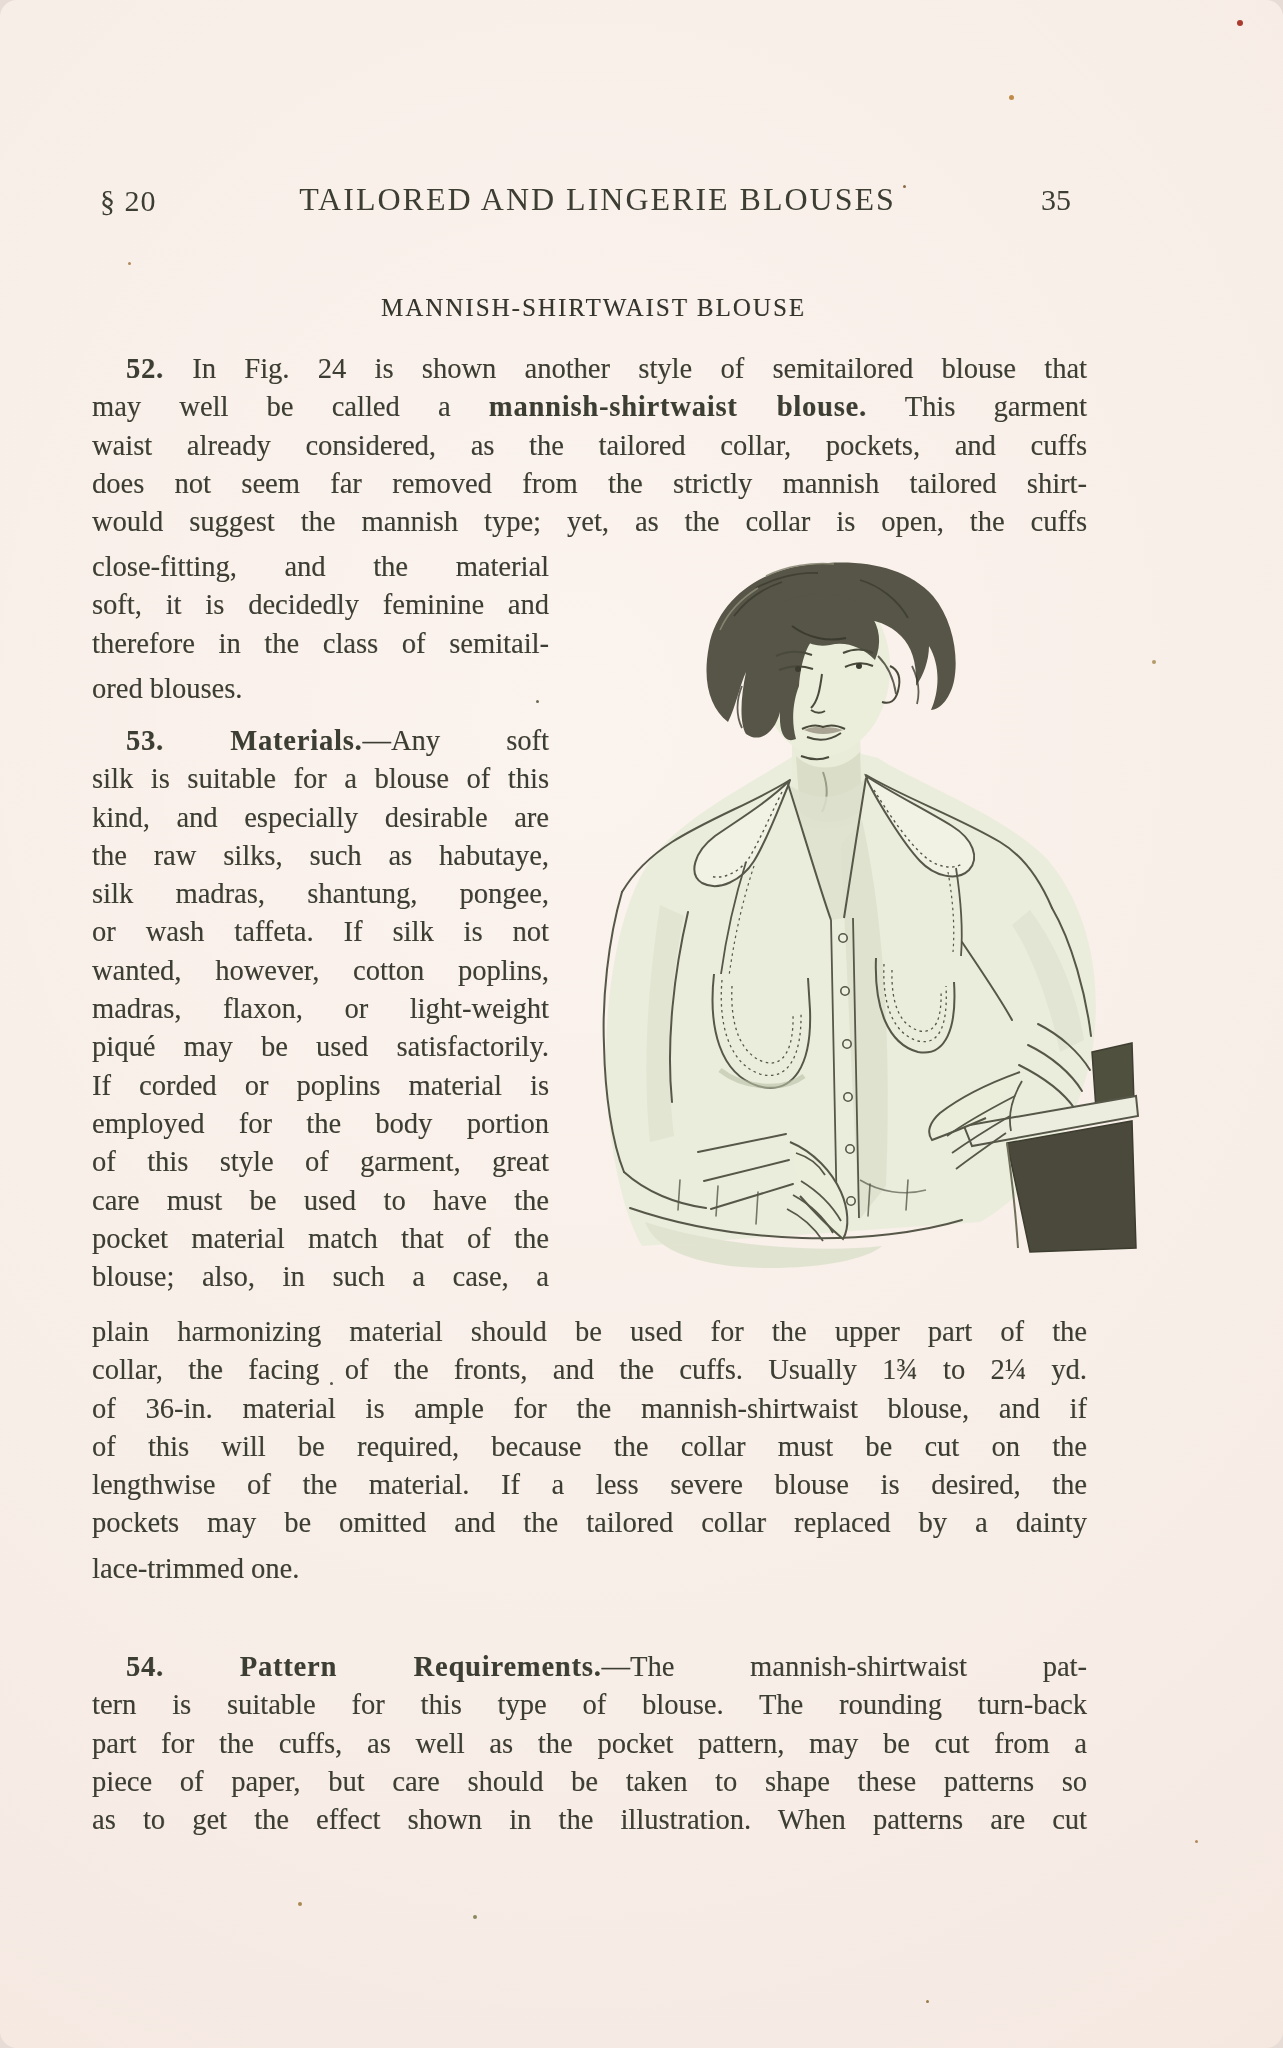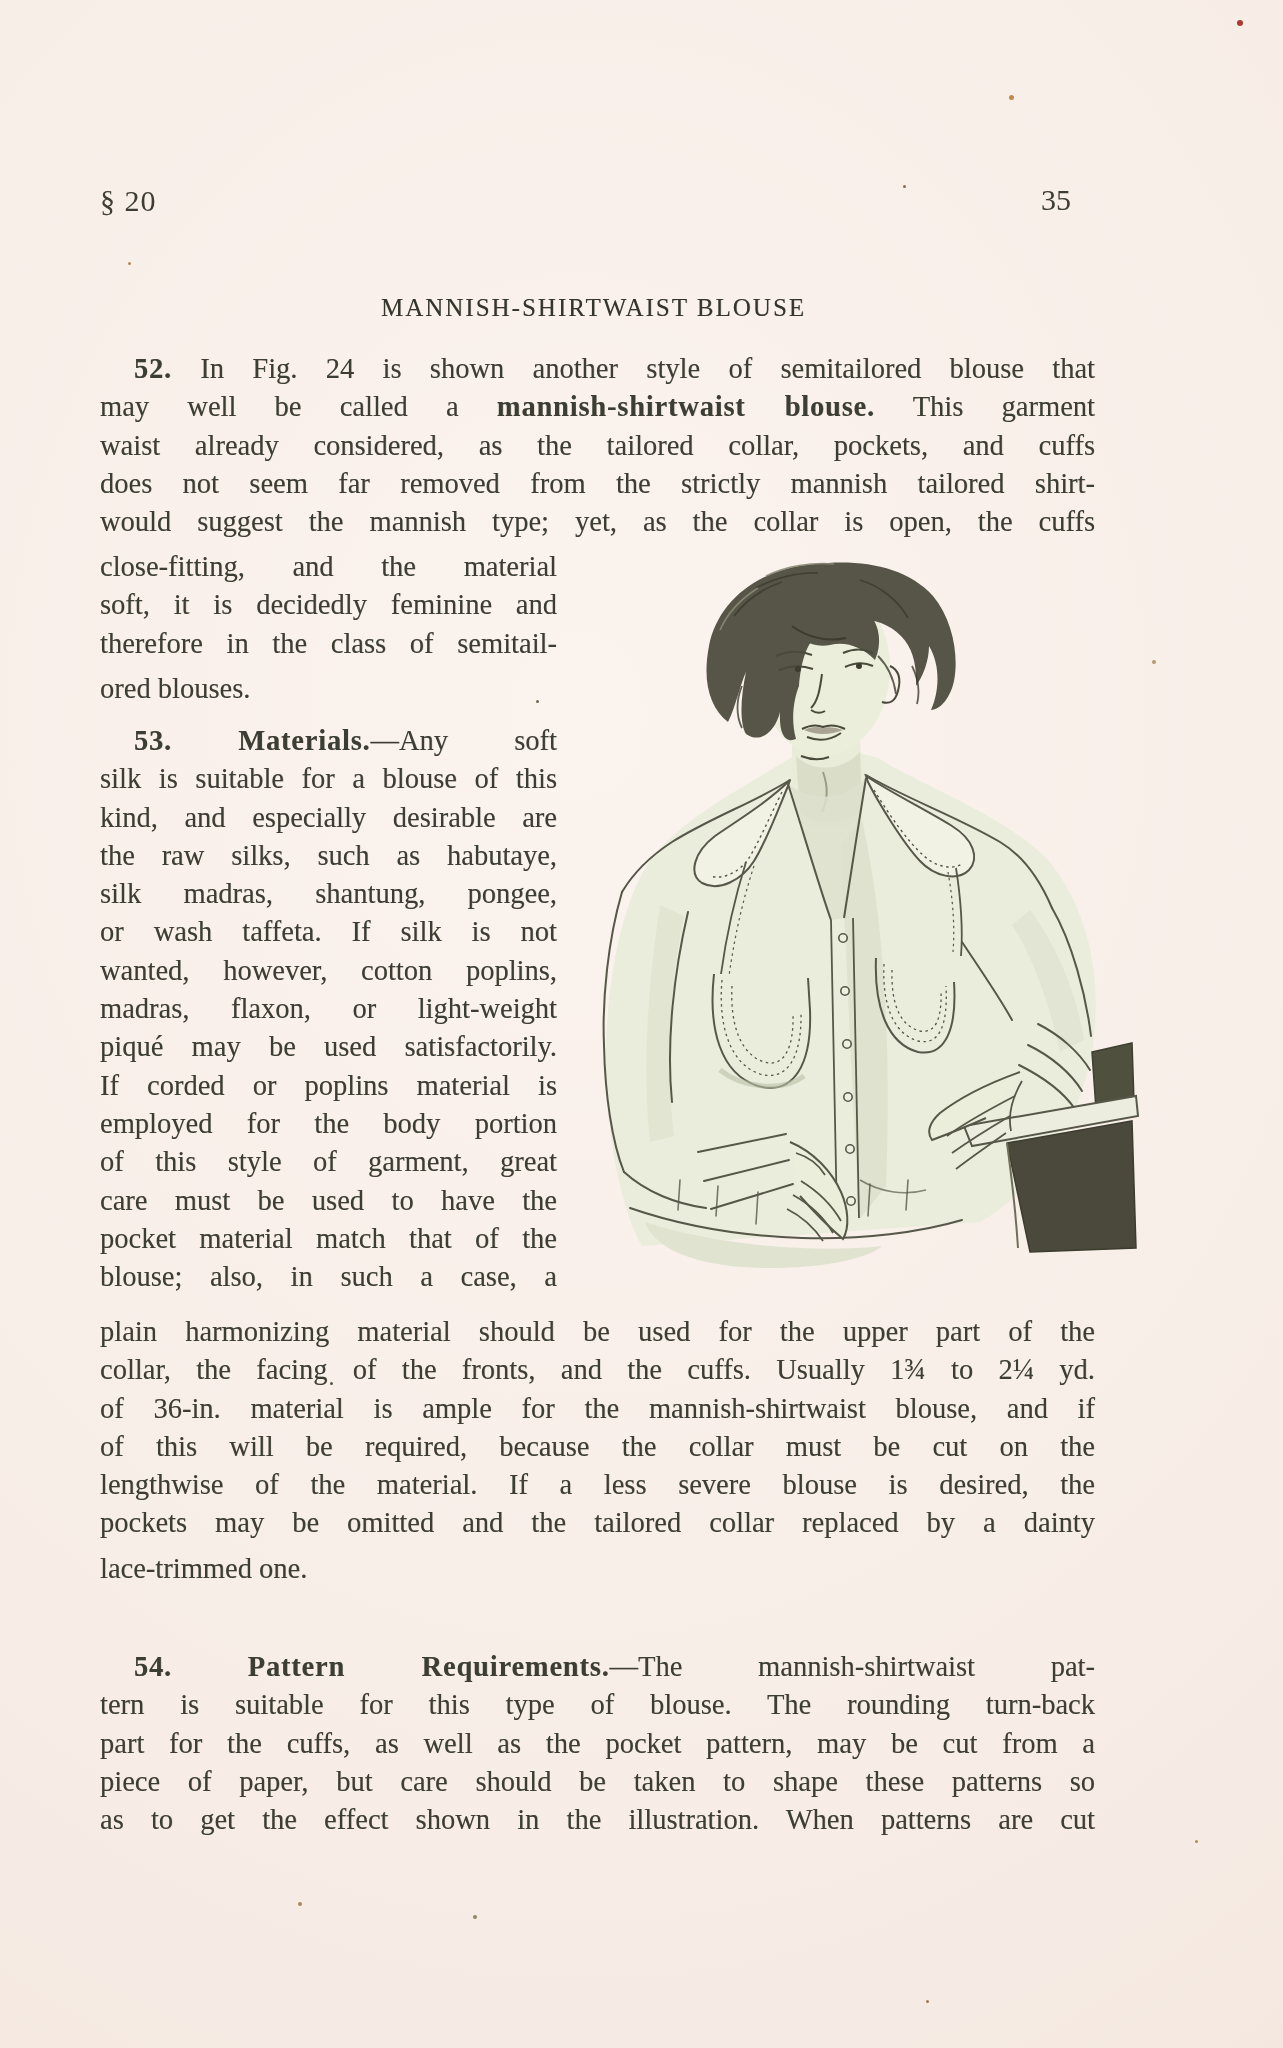--- a/index.html
+++ b/index.html
@@ -5,35 +5,36 @@
   html,body{margin:0;padding:0;background:#e8ddd6;}
   .page{
     position:relative;
     width:1283px;height:2048px;
     margin:0 auto;
     overflow:hidden;
     background:
       radial-gradient(ellipse 120% 90% at 45% 35%, #fbf3ee 0%, #f8eee8 52%, #f5e9e2 82%, #efe0d8 100%);
     font-family:"Liberation Serif","DejaVu Serif",serif;
     color:#3d3e33;
+    border-radius:17px;
   }
   
   .page-header{position:absolute;left:100px;top:181px;width:995px;height:42px;}
   .hdr-section{position:absolute;left:0;top:3px;font-size:30px;letter-spacing:1px;}
   .hdr-title{position:absolute;left:0;right:0;top:0;text-align:center;font-size:32px;letter-spacing:2px;}
   .hdr-page{position:absolute;right:24px;top:2px;font-size:30px;}
   
   .section-heading{
     position:absolute;left:96px;top:294px;width:995px;
     text-align:center;font-size:25px;font-weight:normal;letter-spacing:2px;
     color:#34352b;
     text-shadow:0.4px 0.4px 0.6px rgba(52,53,43,0.4);
   }
   
-  .tblock{position:absolute;left:100px;
+  .tblock{position:absolute;left:92px;
     text-shadow:0.35px 0.35px 0.5px rgba(55,56,44,0.35);}
   .tblock .tline{
     height:38.3px;line-height:38.3px;
     font-size:28.5px;
     text-align:justify;text-align-last:justify;
     -moz-text-align-last:justify;
     overflow:visible;white-space:nowrap;
   }
   .tblock .tline.lastline{text-align-last:left;margin-top:7px;-moz-text-align-last:left;}
   .tblock .tline.indent{text-indent:34px;}
@@ -54,20 +55,21 @@
   
   .speck{position:absolute;border-radius:50%;}
 </style>
 </head>
 <body>
 
 <div class="page">
 
   <div class="page-header">
     <span class="hdr-section">§ 20</span>
+    <span class="hdr-title">TAILORED AND LINGERIE BLOUSES</span>
     <span class="hdr-page">35</span>
   </div>
 
   <div class="section-heading">MANNISH-SHIRTWAIST BLOUSE</div>
 
   <div class="tblock" id="b52full">
       <div class="tline indent"><span class="b">52.</span><span> In Fig. 24 is shown another style of semitailored blouse that</span></div>
       <div class="tline"><span>may well be called a </span><span class="b">mannish-shirtwaist blouse.</span><span> This garment</span></div>
       <div class="tline"><span>waist already considered, as the tailored collar, pockets, and cuffs</span></div>
       <div class="tline"><span>does not seem far removed from the strictly mannish tailored shirt-</span></div>

